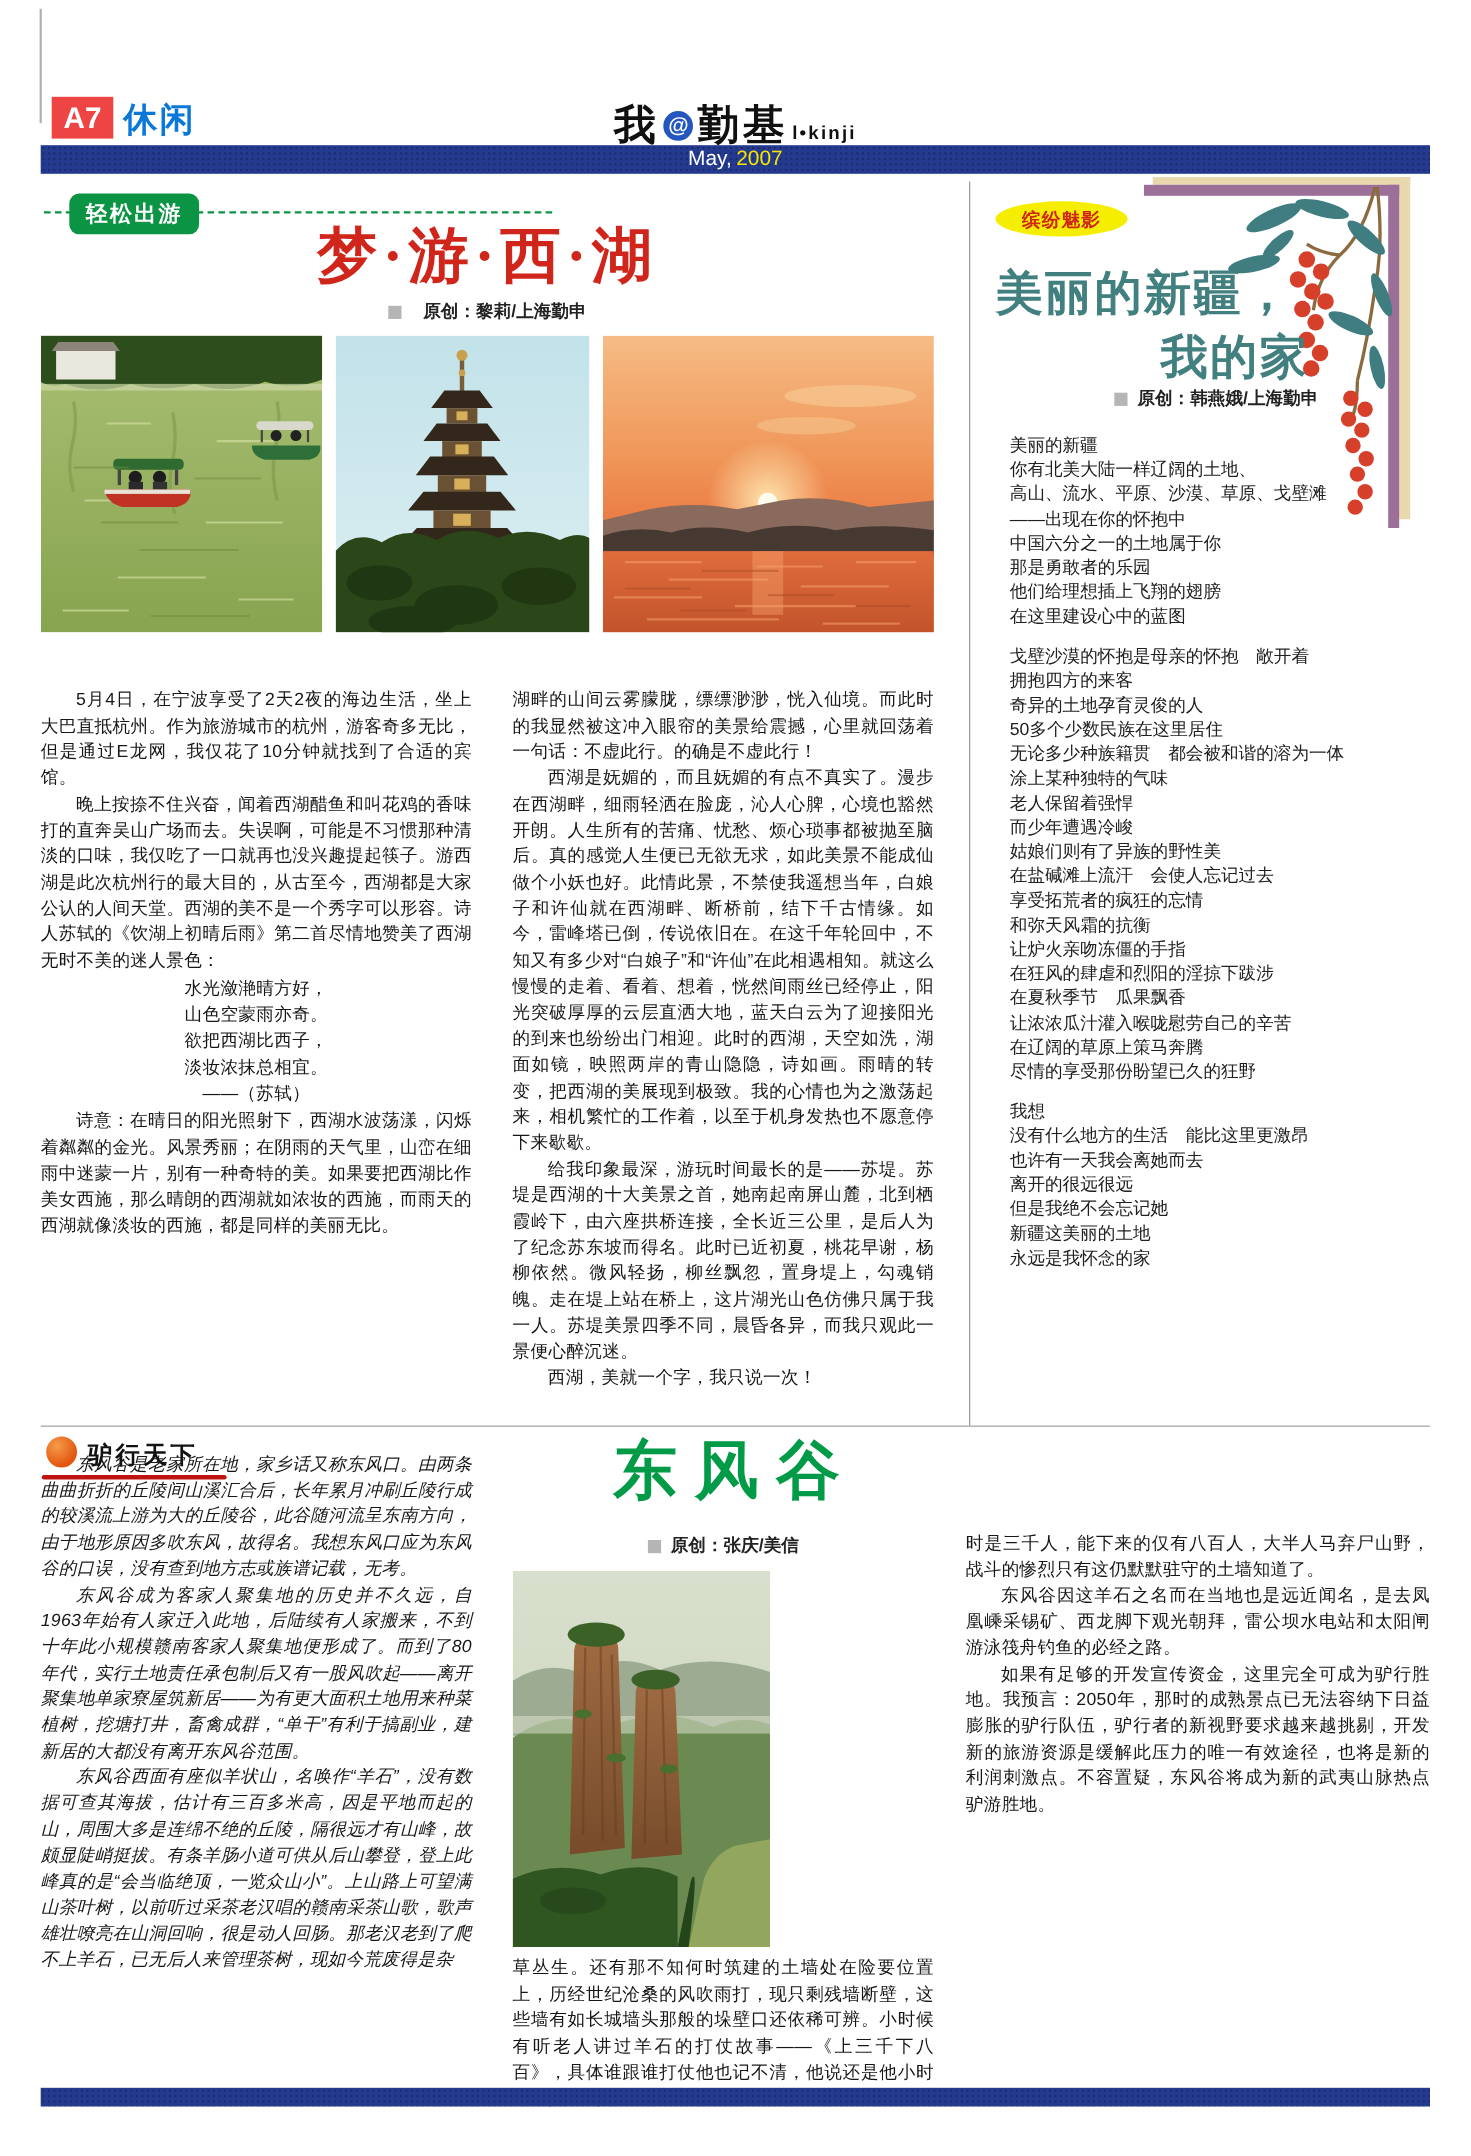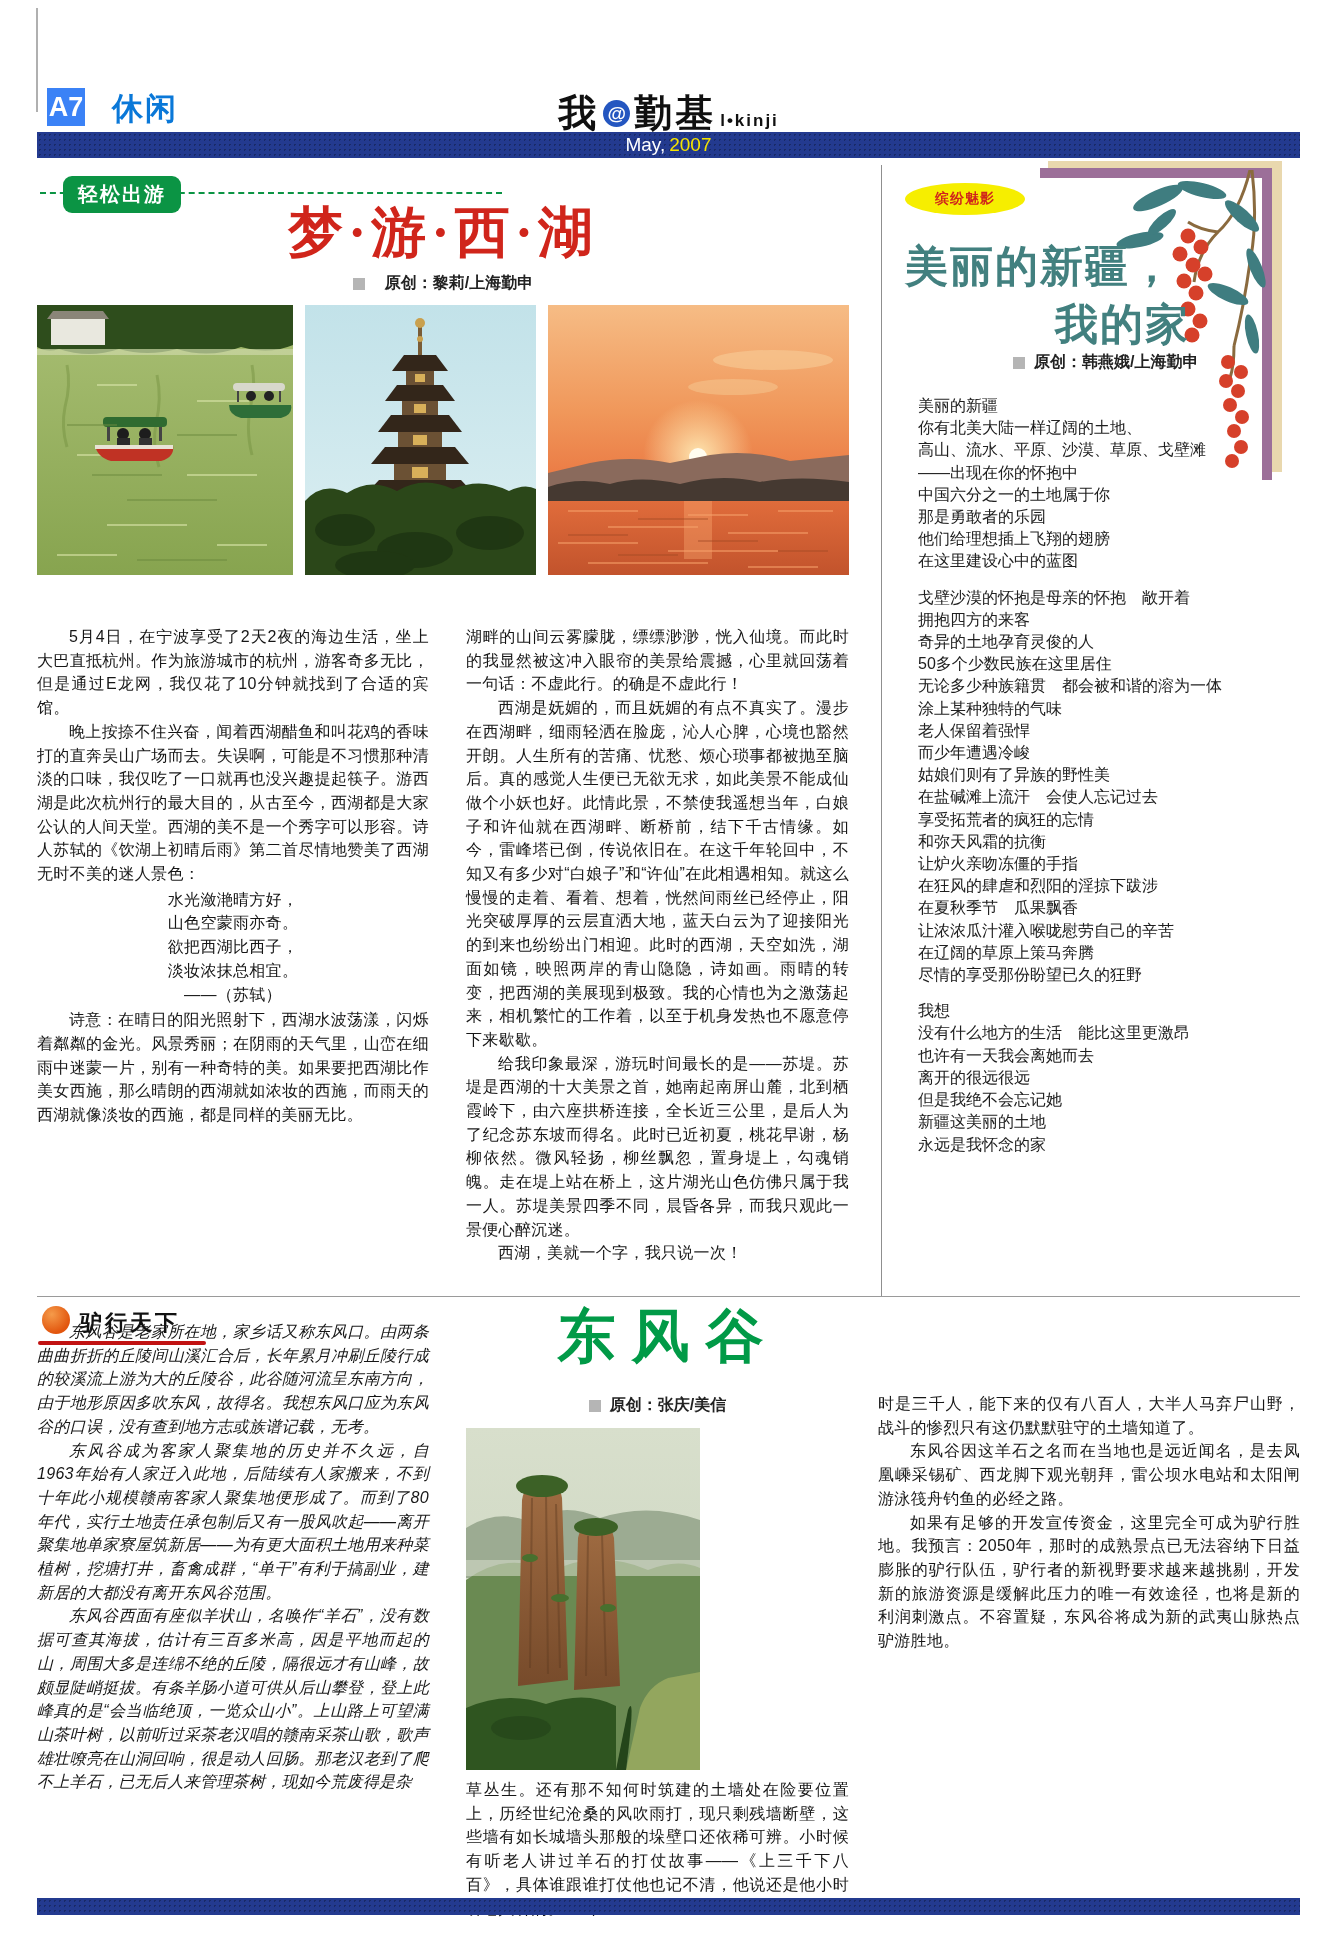--- a/index.html
+++ b/index.html
@@ -3,40 +3,40 @@
 <meta charset="utf-8">
 <style>
   html,body{margin:0;padding:0;}
   body{
     width:1337px;height:1960px;position:relative;background:#fff;
     font-family:"Liberation Sans",sans-serif;color:#141414;overflow:hidden;
   }
   .abs{position:absolute;}
   
   .page-tick{left:36px;top:8px;width:2px;height:104px;background:#b0b0b0;}
-  .pageno{left:47px;top:88px;width:38px;height:38px;background:#3b82f6;color:#fff;
+  .pageno{left:47px;top:88px;width:56px;height:38px;background:#ef4444;color:#fff;
     font-weight:bold;font-size:27px;display:flex;align-items:center;justify-content:center;}
   .section-label{left:112px;top:88px;font-size:31px;font-weight:bold;color:#0a78d8;letter-spacing:2px;}
   .masthead{left:0;top:88px;width:1337px;text-align:center;white-space:nowrap;}
   .logo-big{font-size:38px;font-weight:900;color:#101010;letter-spacing:3px;}
   .logo-at{display:inline-block;width:27px;height:27px;line-height:27px;border-radius:50%;
     background:#2456c0;color:#fff;font-size:19px;font-weight:bold;vertical-align:6px;margin:0 4px;text-align:center;}
   .logo-sub{font-size:17px;font-weight:bold;color:#101010;letter-spacing:2px;margin-left:4px;}
   .datebar{left:37px;top:132px;width:1263px;height:26px;background:#233a8f;
     background-image:radial-gradient(rgba(0,0,0,.28) 1px, transparent 1px);background-size:5px 5px;
     color:#fff;font-size:19px;display:flex;align-items:center;justify-content:center;}
   .datebar .yr{color:#f5e400;margin-left:4px;}
   .bottombar{left:37px;top:1898px;width:1263px;height:17px;background:#233a8f;
     background-image:radial-gradient(rgba(0,0,0,.28) 1px, transparent 1px);background-size:5px 5px;}
   
   .dash-line{left:40px;top:192px;width:462px;border-top:2px dashed #0b9444;}
   .tag-green{left:63px;top:176px;background:#0b9444;color:#fff;font-size:20px;font-weight:bold;
     padding:5px 15px;border-radius:9px;letter-spacing:2px;}
   .tag-yellow{left:905px;top:183px;width:120px;height:32px;background:#f6ee00;border-radius:50%;
-    color:#d0251b;font-size:14px;font-weight:bold;display:flex;align-items:center;justify-content:center;letter-spacing:1px;}
+    color:#d0251b;font-size:17px;font-weight:bold;display:flex;align-items:center;justify-content:center;letter-spacing:1px;}
   
   .a1-title{left:37px;top:196px;width:812px;text-align:center;font-family:"Liberation Serif",serif;
     font-weight:bold;font-size:55px;color:#d0251b;letter-spacing:5px;}
   .byline{display:flex;align-items:center;justify-content:center;font-size:16px;font-weight:bold;color:#222;}
   .byline .sq{width:12px;height:12px;background:#b5b5b5;margin-right:9px;display:inline-block;}
   .a1-byline{left:37px;top:273px;width:812px;gap:11px;}
   .photo{overflow:hidden;}
   .photo svg{display:block;}
   
   .col{font-size:16px;line-height:23.7px;letter-spacing:.3px;text-align:justify;color:#161616;}

